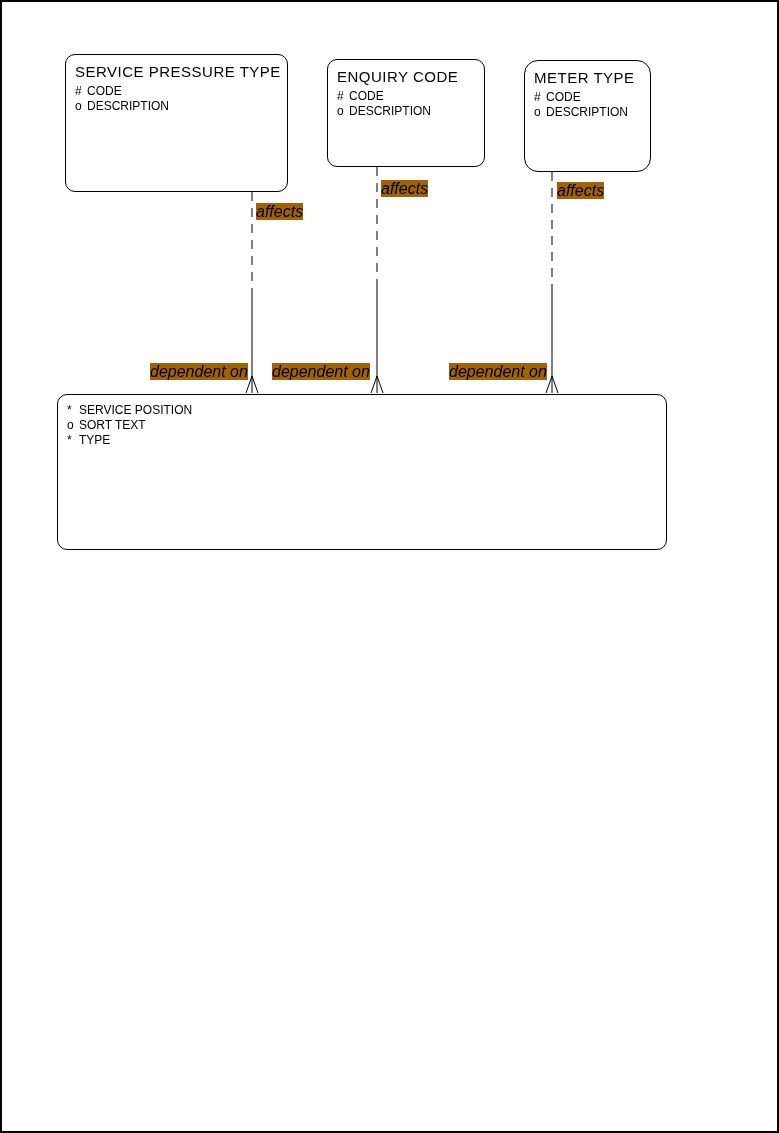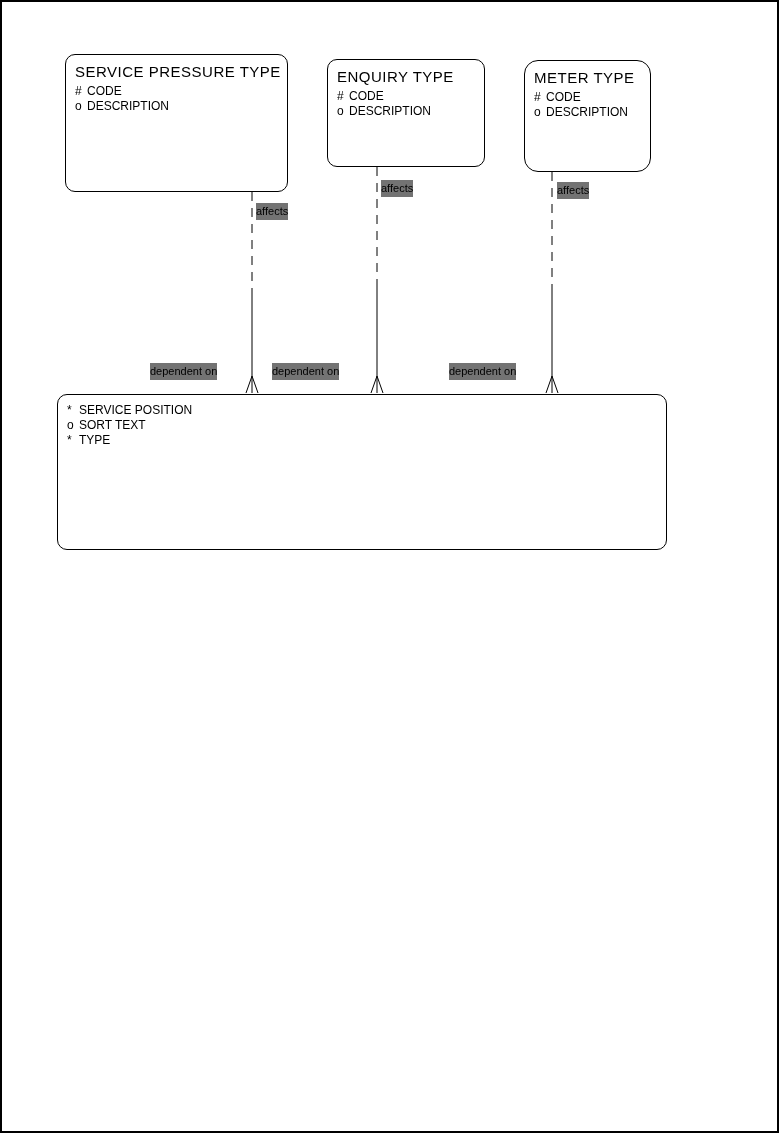--- a/index.html
+++ b/index.html
@@ -48,24 +48,25 @@
     line-height: 15px;
     white-space: nowrap;
   }
   .attr-marker {
     display: inline-block;
     width: 12px;
     flex: 0 0 12px;
   }
   .rel-label {
     position: absolute;
-    font-size: 11px;
+    font-size: 16px;
     line-height: 17px;
     white-space: nowrap;
-    background: #737373;
+    background: #a16207;
+    font-style: italic;
   }
   .label-affects-0 { left: 254px; top: 201px; }
   .label-affects-1 { left: 379px; top: 178px; }
   .label-affects-2 { left: 555px; top: 180px; }
   .label-dep-0 { left: 148px; top: 361px; }
   .label-dep-1 { left: 270px; top: 361px; }
   .label-dep-2 { left: 447px; top: 361px; }
 </style>
 </head>
 <body>
@@ -99,21 +100,21 @@
       <span class="attr-marker">#</span>
       <span class="attr-name">CODE</span>
     </div>
     <div class="attr-row">
       <span class="attr-marker">o</span>
       <span class="attr-name">DESCRIPTION</span>
     </div>
   </div>
 
   <div class="entity entity-1">
-    <div class="entity-title">ENQUIRY TYPE</div>
+    <div class="entity-title">ENQUIRY CODE</div>
     <div class="attr-row">
       <span class="attr-marker">#</span>
       <span class="attr-name">CODE</span>
     </div>
     <div class="attr-row">
       <span class="attr-marker">o</span>
       <span class="attr-name">DESCRIPTION</span>
     </div>
   </div>
 

